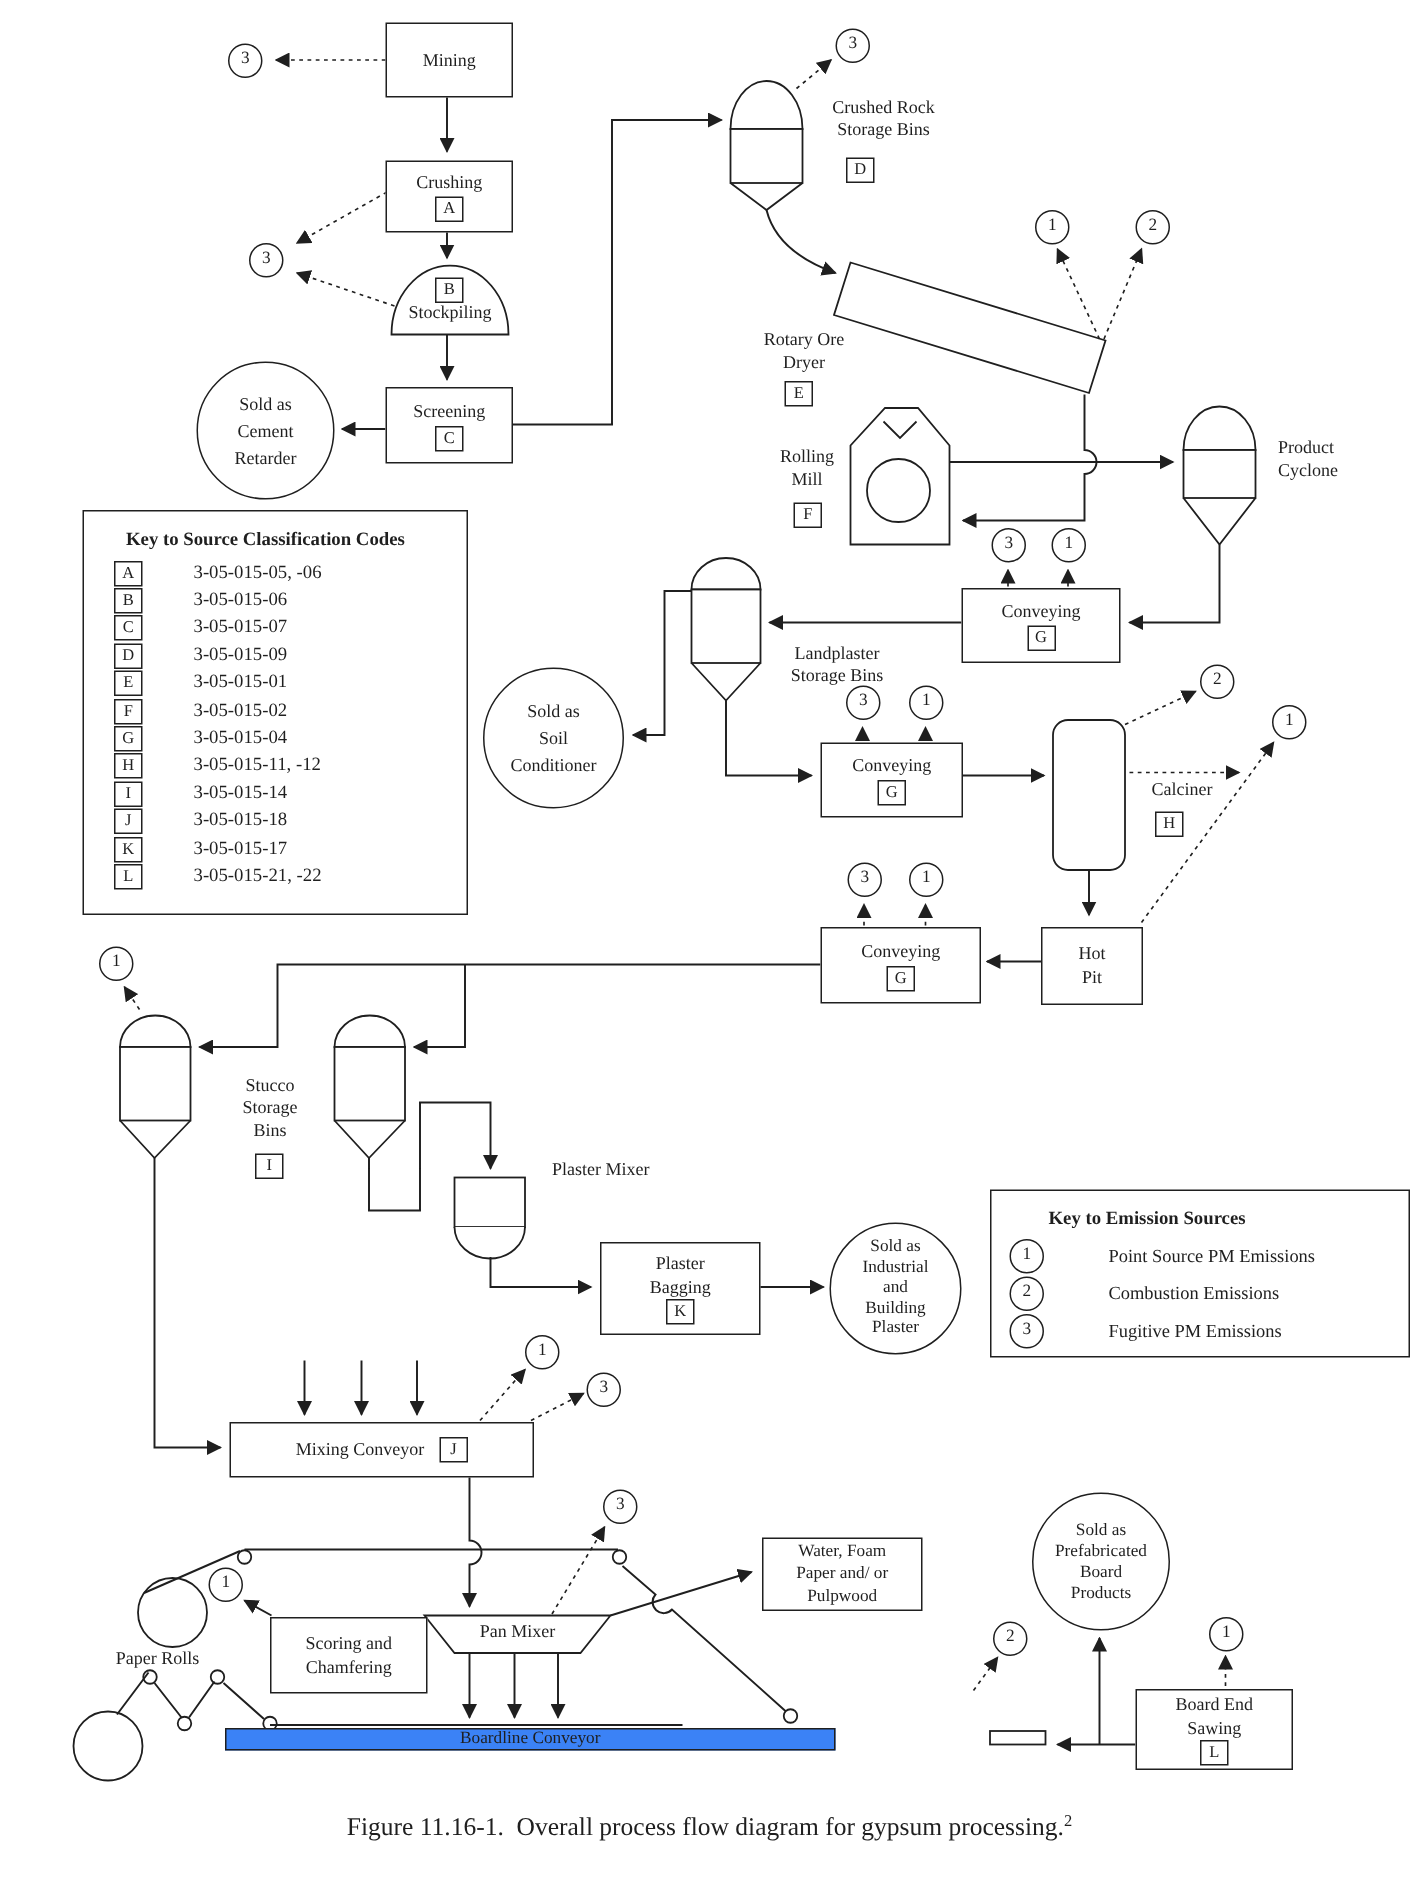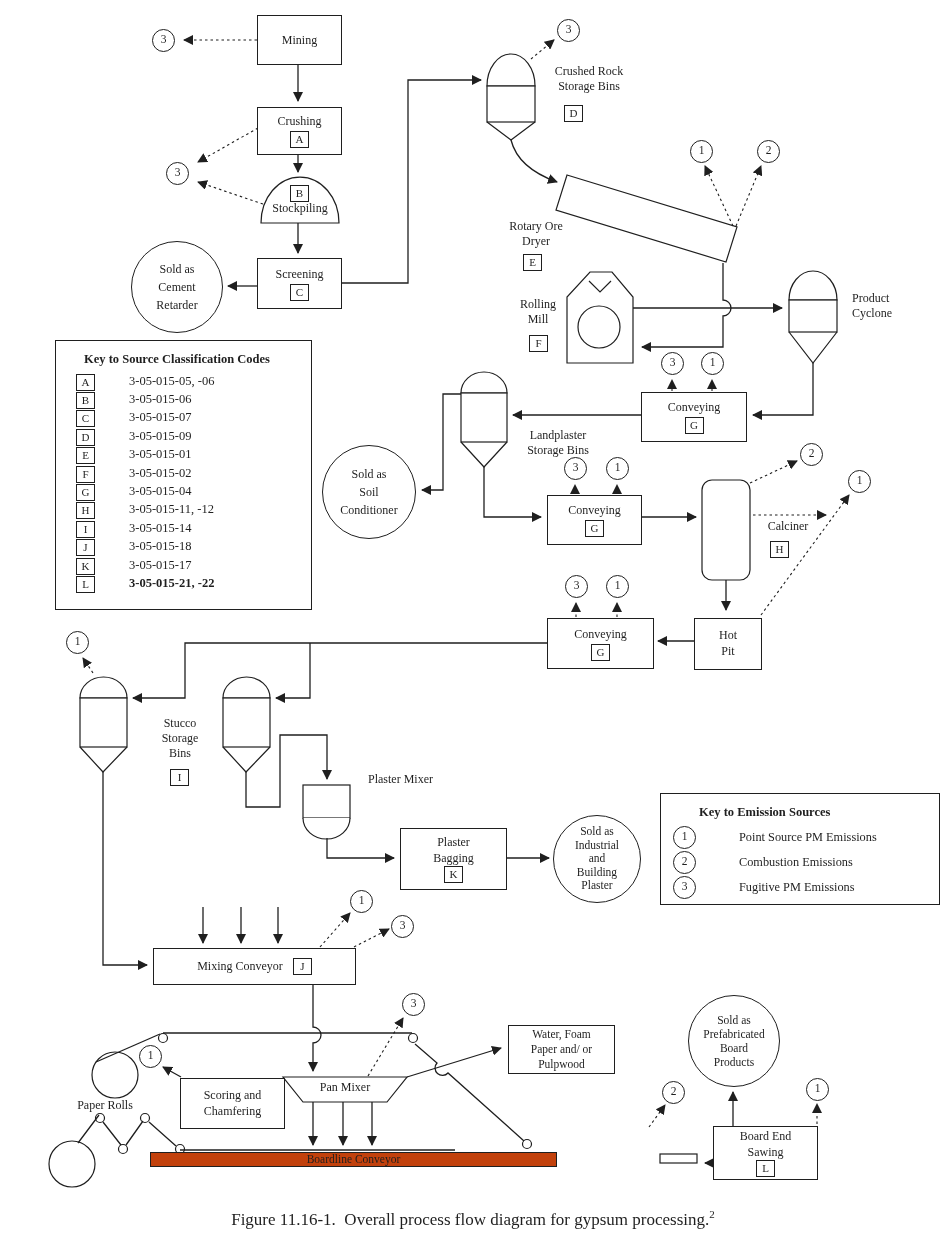--- a/index.html
+++ b/index.html
@@ -19,21 +19,21 @@
        text-align:center;line-height:19px;font-size:11.5px;z-index:3;}
   .keybox{position:absolute;border:1.4px solid #1f1f1f;background:#fff;z-index:2;}
   .keytitle{font-weight:bold;font-size:12.5px;margin:11px 0 5px 28px;}
   .krow{display:flex;align-items:center;height:18.4px;padding-left:20px;}
   .kcode{margin-left:34px;font-size:12.5px;}
   .erow{display:flex;align-items:center;height:25px;padding-left:12px;}
   .erow .emk{position:static;display:inline-block;flex:0 0 auto;}
   .elabel{margin-left:43px;font-size:12.3px;}
   .emk{width:21px;height:21px;border:1.1px solid #1f1f1f;border-radius:50%;background:#fff;
        text-align:center;line-height:19px;font-size:11.5px;}
-  .bar{position:absolute;border:1.1px solid #1f1f1f;background:#c2410c;z-index:2;text-align:center;
+  .bar{position:absolute;border:1.1px solid #1f1f1f;background:#3b82f6;z-index:2;text-align:center;
        font-size:11.5px;line-height:12px;}
   .caption{position:absolute;left:0;top:1208px;width:946px;text-align:center;font-size:17px;z-index:2;}
   sup{font-size:11px;}
 </style>
 </head>
 <body>
 
 <div id="stage">
 
   <svg class="wires" width="946" height="1255" viewBox="0 0 946 1255">
@@ -183,21 +183,21 @@
   </div>
   <div class="box" style="left:180px;top:1078px;width:103px;height:49px">
     <span class="ml">Scoring and
 Chamfering</span>
   </div>
   <div class="box" style="left:508px;top:1025px;width:105px;height:47px;font-size:11.5px">
     <span class="ml">Water, Foam
 Paper and/ or
 Pulpwood</span>
   </div>
-  <div class="box" style="left:713px;top:1126px;width:103px;height:52px">
+  <div class="box" style="left:757px;top:1126px;width:103px;height:52px">
     <span class="ml">Board End
 Sawing</span>
     <span class="tag" style="margin-top:0">L</span>
   </div>
 
   <div class="bar" style="left:150px;top:1152px;width:405px;height:13px">
     <span>Boardline Conveyor</span>
   </div>
 
   <div class="scircle" style="left:131px;top:241px;width:90px;height:90px;line-height:1.5">
@@ -311,21 +311,21 @@
     <div class="krow">
         <span class="tag">J</span>
         <span class="kcode">3-05-015-18</span>
       </div>
     <div class="krow">
         <span class="tag">K</span>
         <span class="kcode">3-05-015-17</span>
       </div>
     <div class="krow">
         <span class="tag">L</span>
-        <span class="kcode" style="font-weight:bold">3-05-015-21, -22</span>
+        <span class="kcode" style="font-weight:normal">3-05-015-21, -22</span>
       </div>
   </div>
 
   <div class="keybox" style="left:660px;top:793px;width:278px;height:110px">
     <div class="keytitle" style="margin-left:38px">Key to Emission Sources</div>
     <div class="erow">
         <span class="emk">1</span>
         <span class="elabel">Point Source PM Emissions</span>
       </div>
     <div class="erow">

